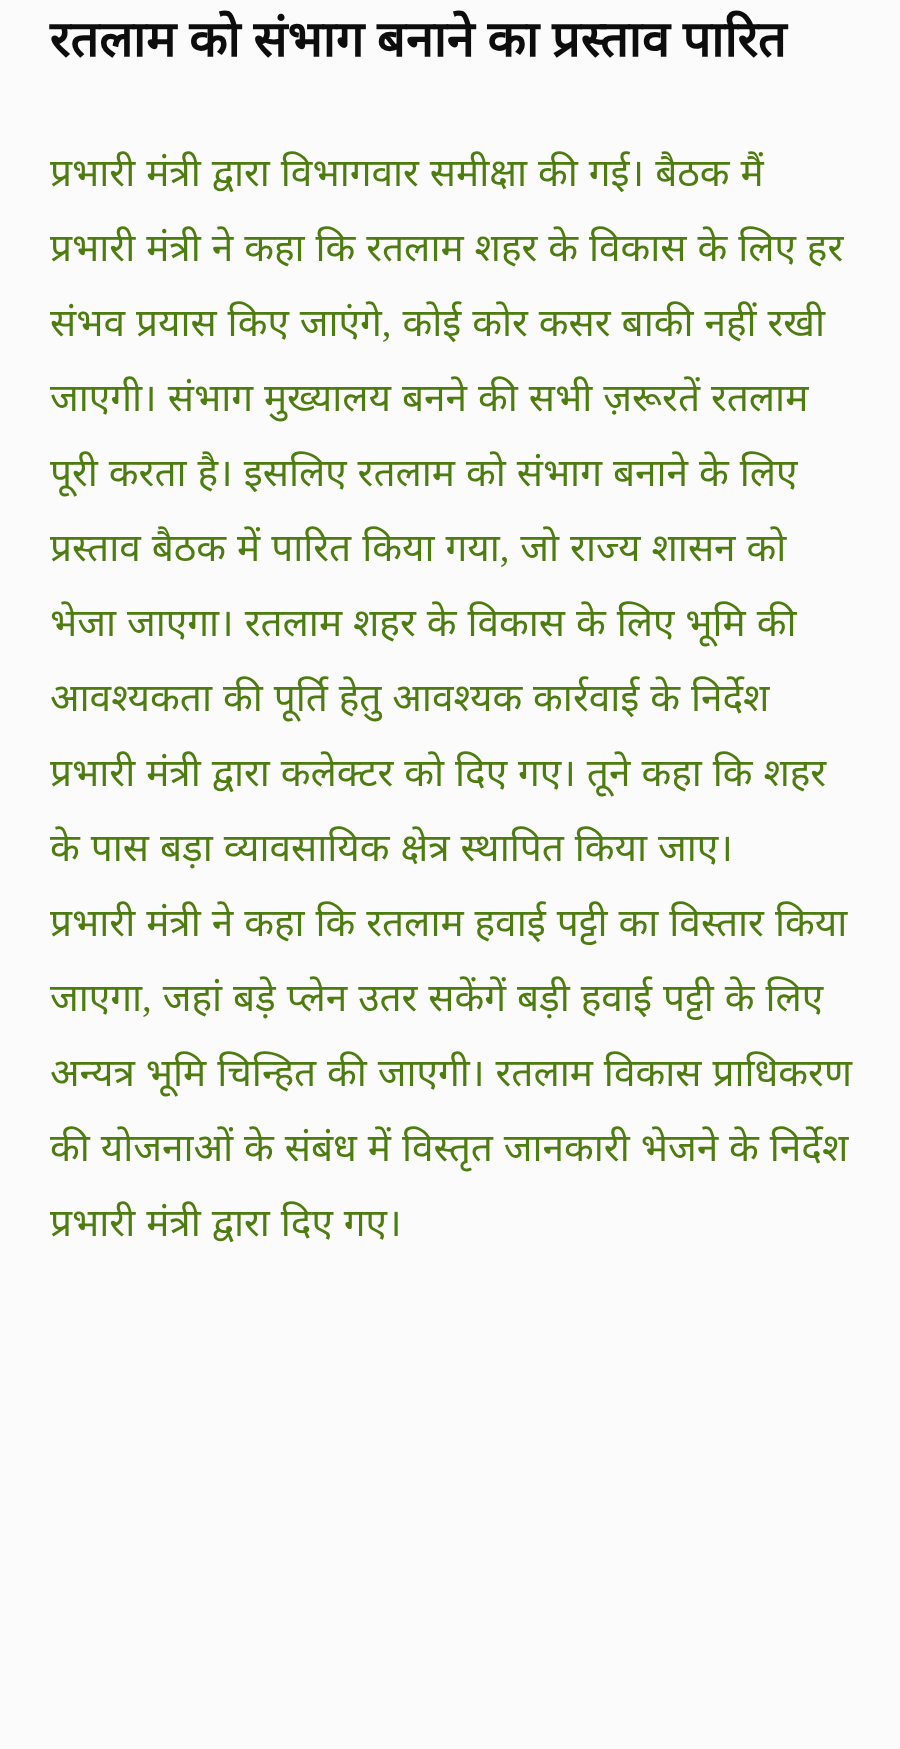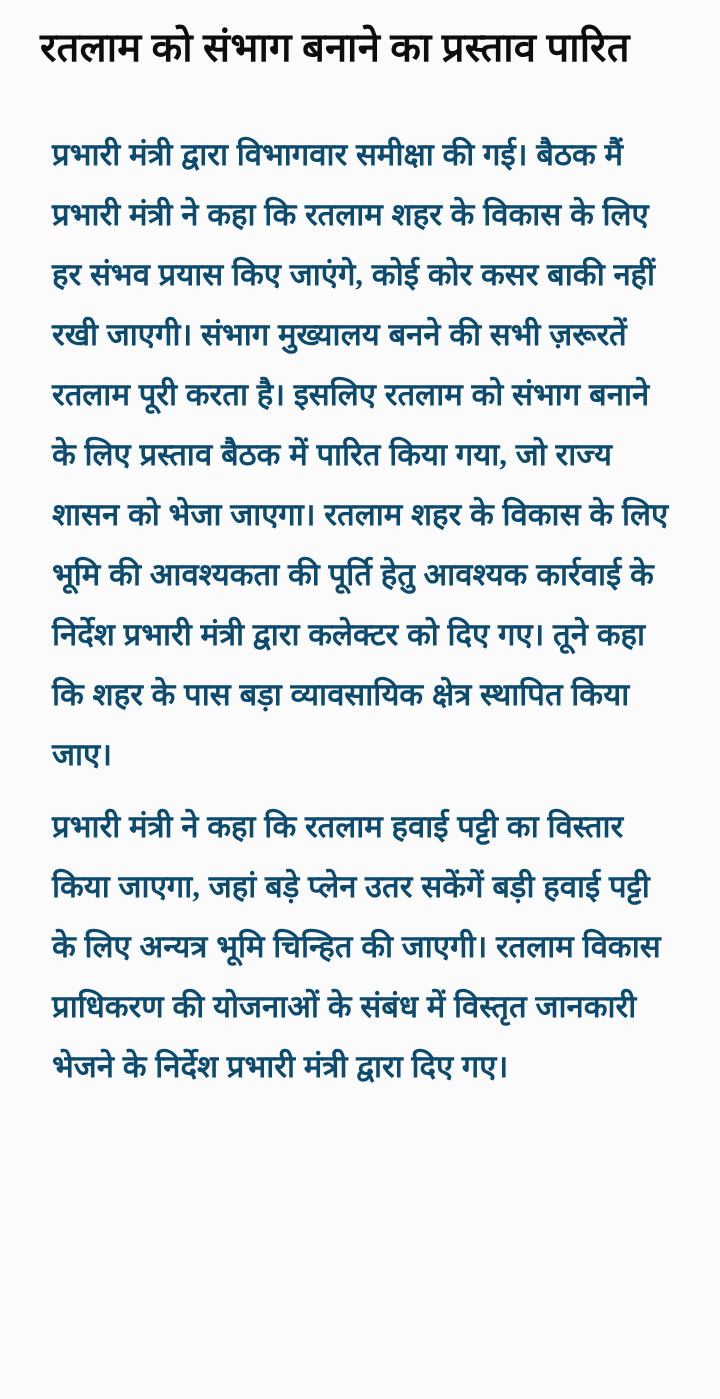--- a/index.html
+++ b/index.html
@@ -9,40 +9,40 @@
   }
   body {
     font-family: "Liberation Serif", "DejaVu Serif", serif;
     color: #111111;
     -webkit-font-smoothing: antialiased;
   }
   .article {
     width: 720px;
     min-height: 1399px;
     box-sizing: border-box;
-    padding: 16px 38px 40px 40px;
+    padding: 0 38px 40px 40px;
   }
   .article-heading {
     font-size: 40px;
     line-height: 1.62;
     font-weight: 700;
     color: #0d0d0d;
     margin: 0 0 44px 0;
     letter-spacing: 0.2px;
   }
   .article-heading.second {
     margin-top: 72px;
     margin-bottom: 44px;
   }
   .article-paragraph {
     font-size: 31px;
     line-height: 60px;
-    font-weight: 700;
-    color: #0c4a6e;
-    margin: 12px;
+    font-weight: 400;
+    color: #4d7c0f;
+    margin: 0;
     text-align: left;
     word-spacing: 1px;
   }
 </style>
 </head>
 <body>
 
 <main class="article">
 
   <section>

